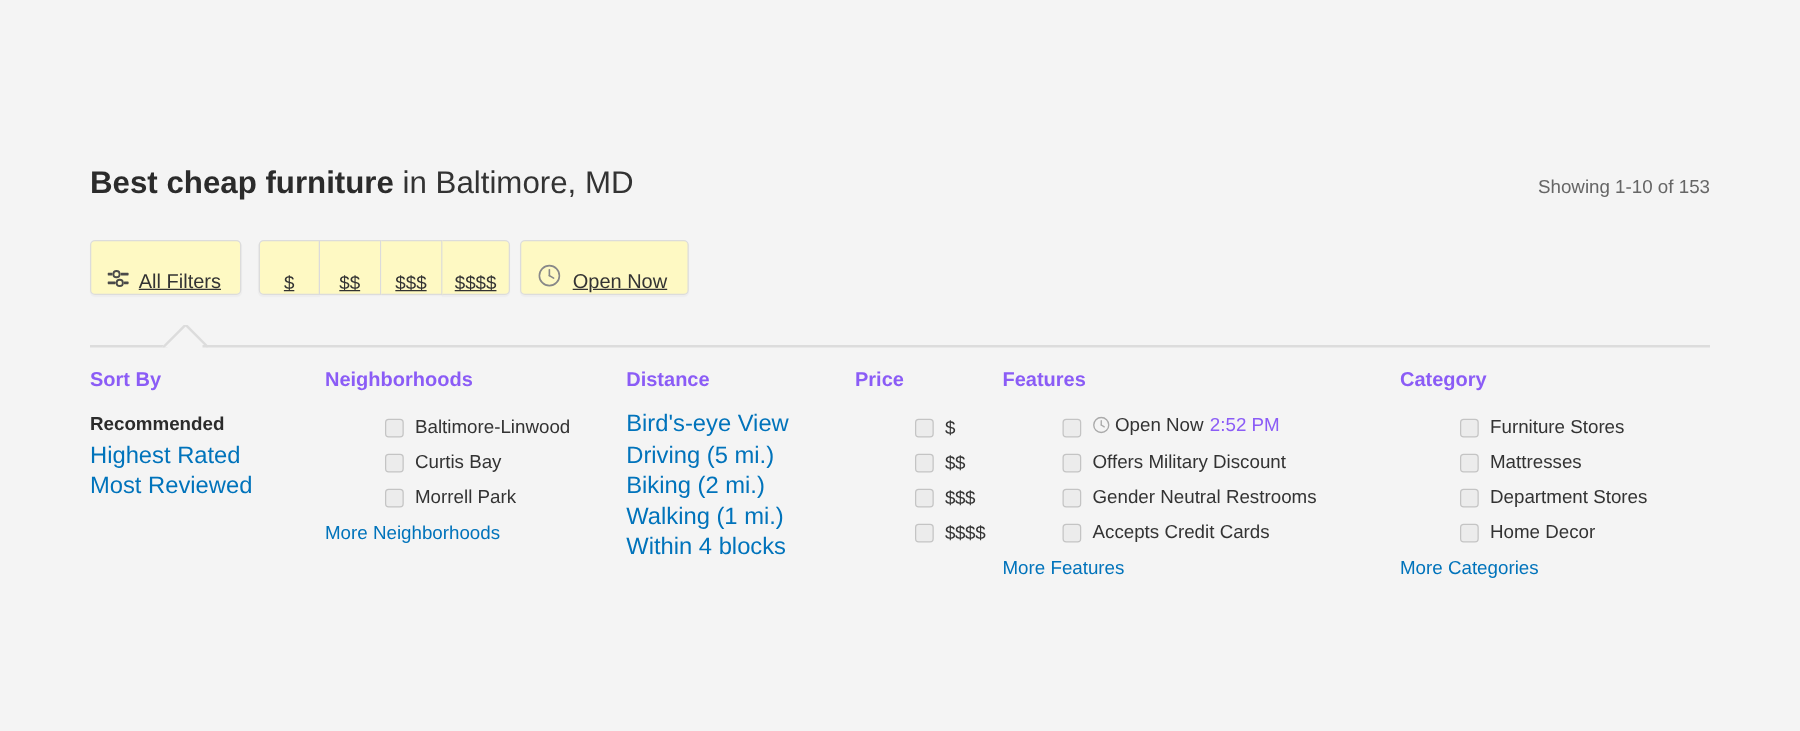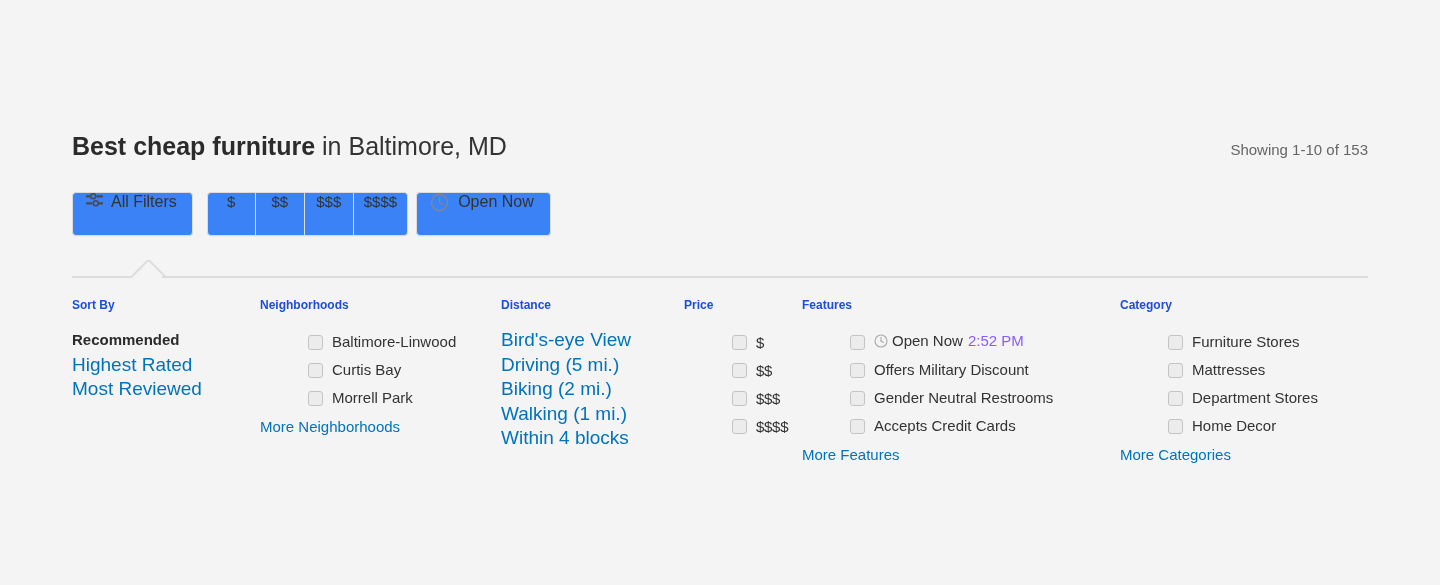--- a/index.html
+++ b/index.html
@@ -49,32 +49,33 @@
 
   
   .filter-bar {
     position: absolute;
     left: 72px;
     top: 192px;
     display: flex;
     align-items: stretch;
   }
   .btn {
-    background: #3b82f6;
+    background: #fef9c3;
     border: 1px solid #dcdcdc;
     border-radius: 4px;
     height: 44px;
     box-sizing: border-box;
     display: flex;
-    align-items: flex-start;
+    align-items: flex-end;
     justify-content: center;
     font-size: 16px;
     color: #333333;
     cursor: pointer;
     box-shadow: 0 1px 1px rgba(0,0,0,0.03);
+    text-decoration: underline;
   }
   .btn-all-filters {
     padding: 0 15px 0 13px;
     gap: 8px;
   }
   .price-group {
     display: flex;
     margin-left: 14px;
   }
   .price-group .btn {
@@ -164,23 +165,23 @@
     flex-direction: column;
   }
   .fcol-sort      { width: 188px; }
   .fcol-neigh     { width: 241px; justify-content: center; }
   .fcol-distance  { width: 183px; }
   .fcol-price     { width: 118px; }
   .fcol-features  { width: 318px; }
   .fcol-category  { width: 260px; }
 
   .col-title {
-    font-size: 12px;
+    font-size: 16px;
     font-weight: bold;
-    color: #1d4ed8;
+    color: #8b5cf6;
     margin: 0 0 14px 0;
     line-height: 18px;
   }
   .opt-link {
     font-size: 19px;
     line-height: 24.5px;
     color: #0073bb;
     text-decoration: none;
     cursor: pointer;
     display: block;

